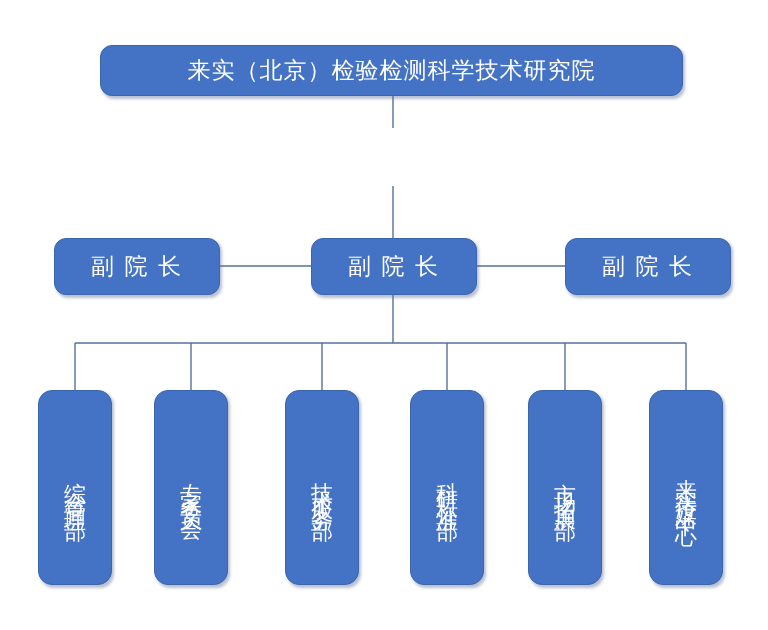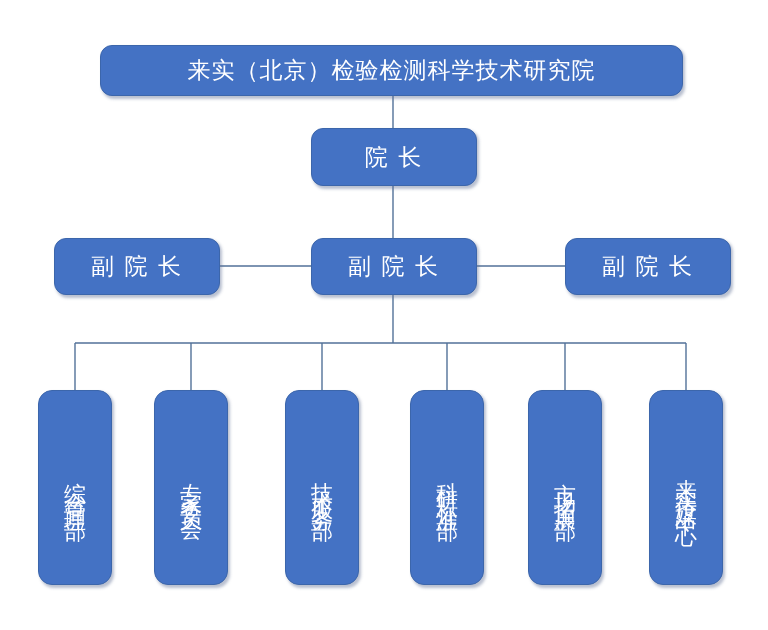--- a/index.html
+++ b/index.html
@@ -72,23 +72,20 @@
     <line x1="322" y1="343" x2="322" y2="391"></line>
     <line x1="447" y1="343" x2="447" y2="391"></line>
     <line x1="565" y1="343" x2="565" y2="391"></line>
     <line x1="686" y1="343" x2="686" y2="391"></line>
   </svg>
 
   <div class="node root" style="left:100px; top:25px; width:583px; height:51px;margin-top:20px;">
     <span class="label">来实（北京）检验检测科学技术研究院</span>
   </div>
 
-  <div class="node" style="left:311px; top:128px; width:166px; height:58px;">
-    <span class="label">院 长</span>
-  </div>
 
   <div class="node" style="left:54px; top:238px; width:166px; height:57px;">
     <span class="label">副 院 长</span>
   </div>
   <div class="node" style="left:311px; top:238px; width:166px; height:57px;">
     <span class="label">副 院 长</span>
   </div>
   <div class="node" style="left:565px; top:238px; width:166px; height:57px;">
     <span class="label">副 院 长</span>
   </div>

